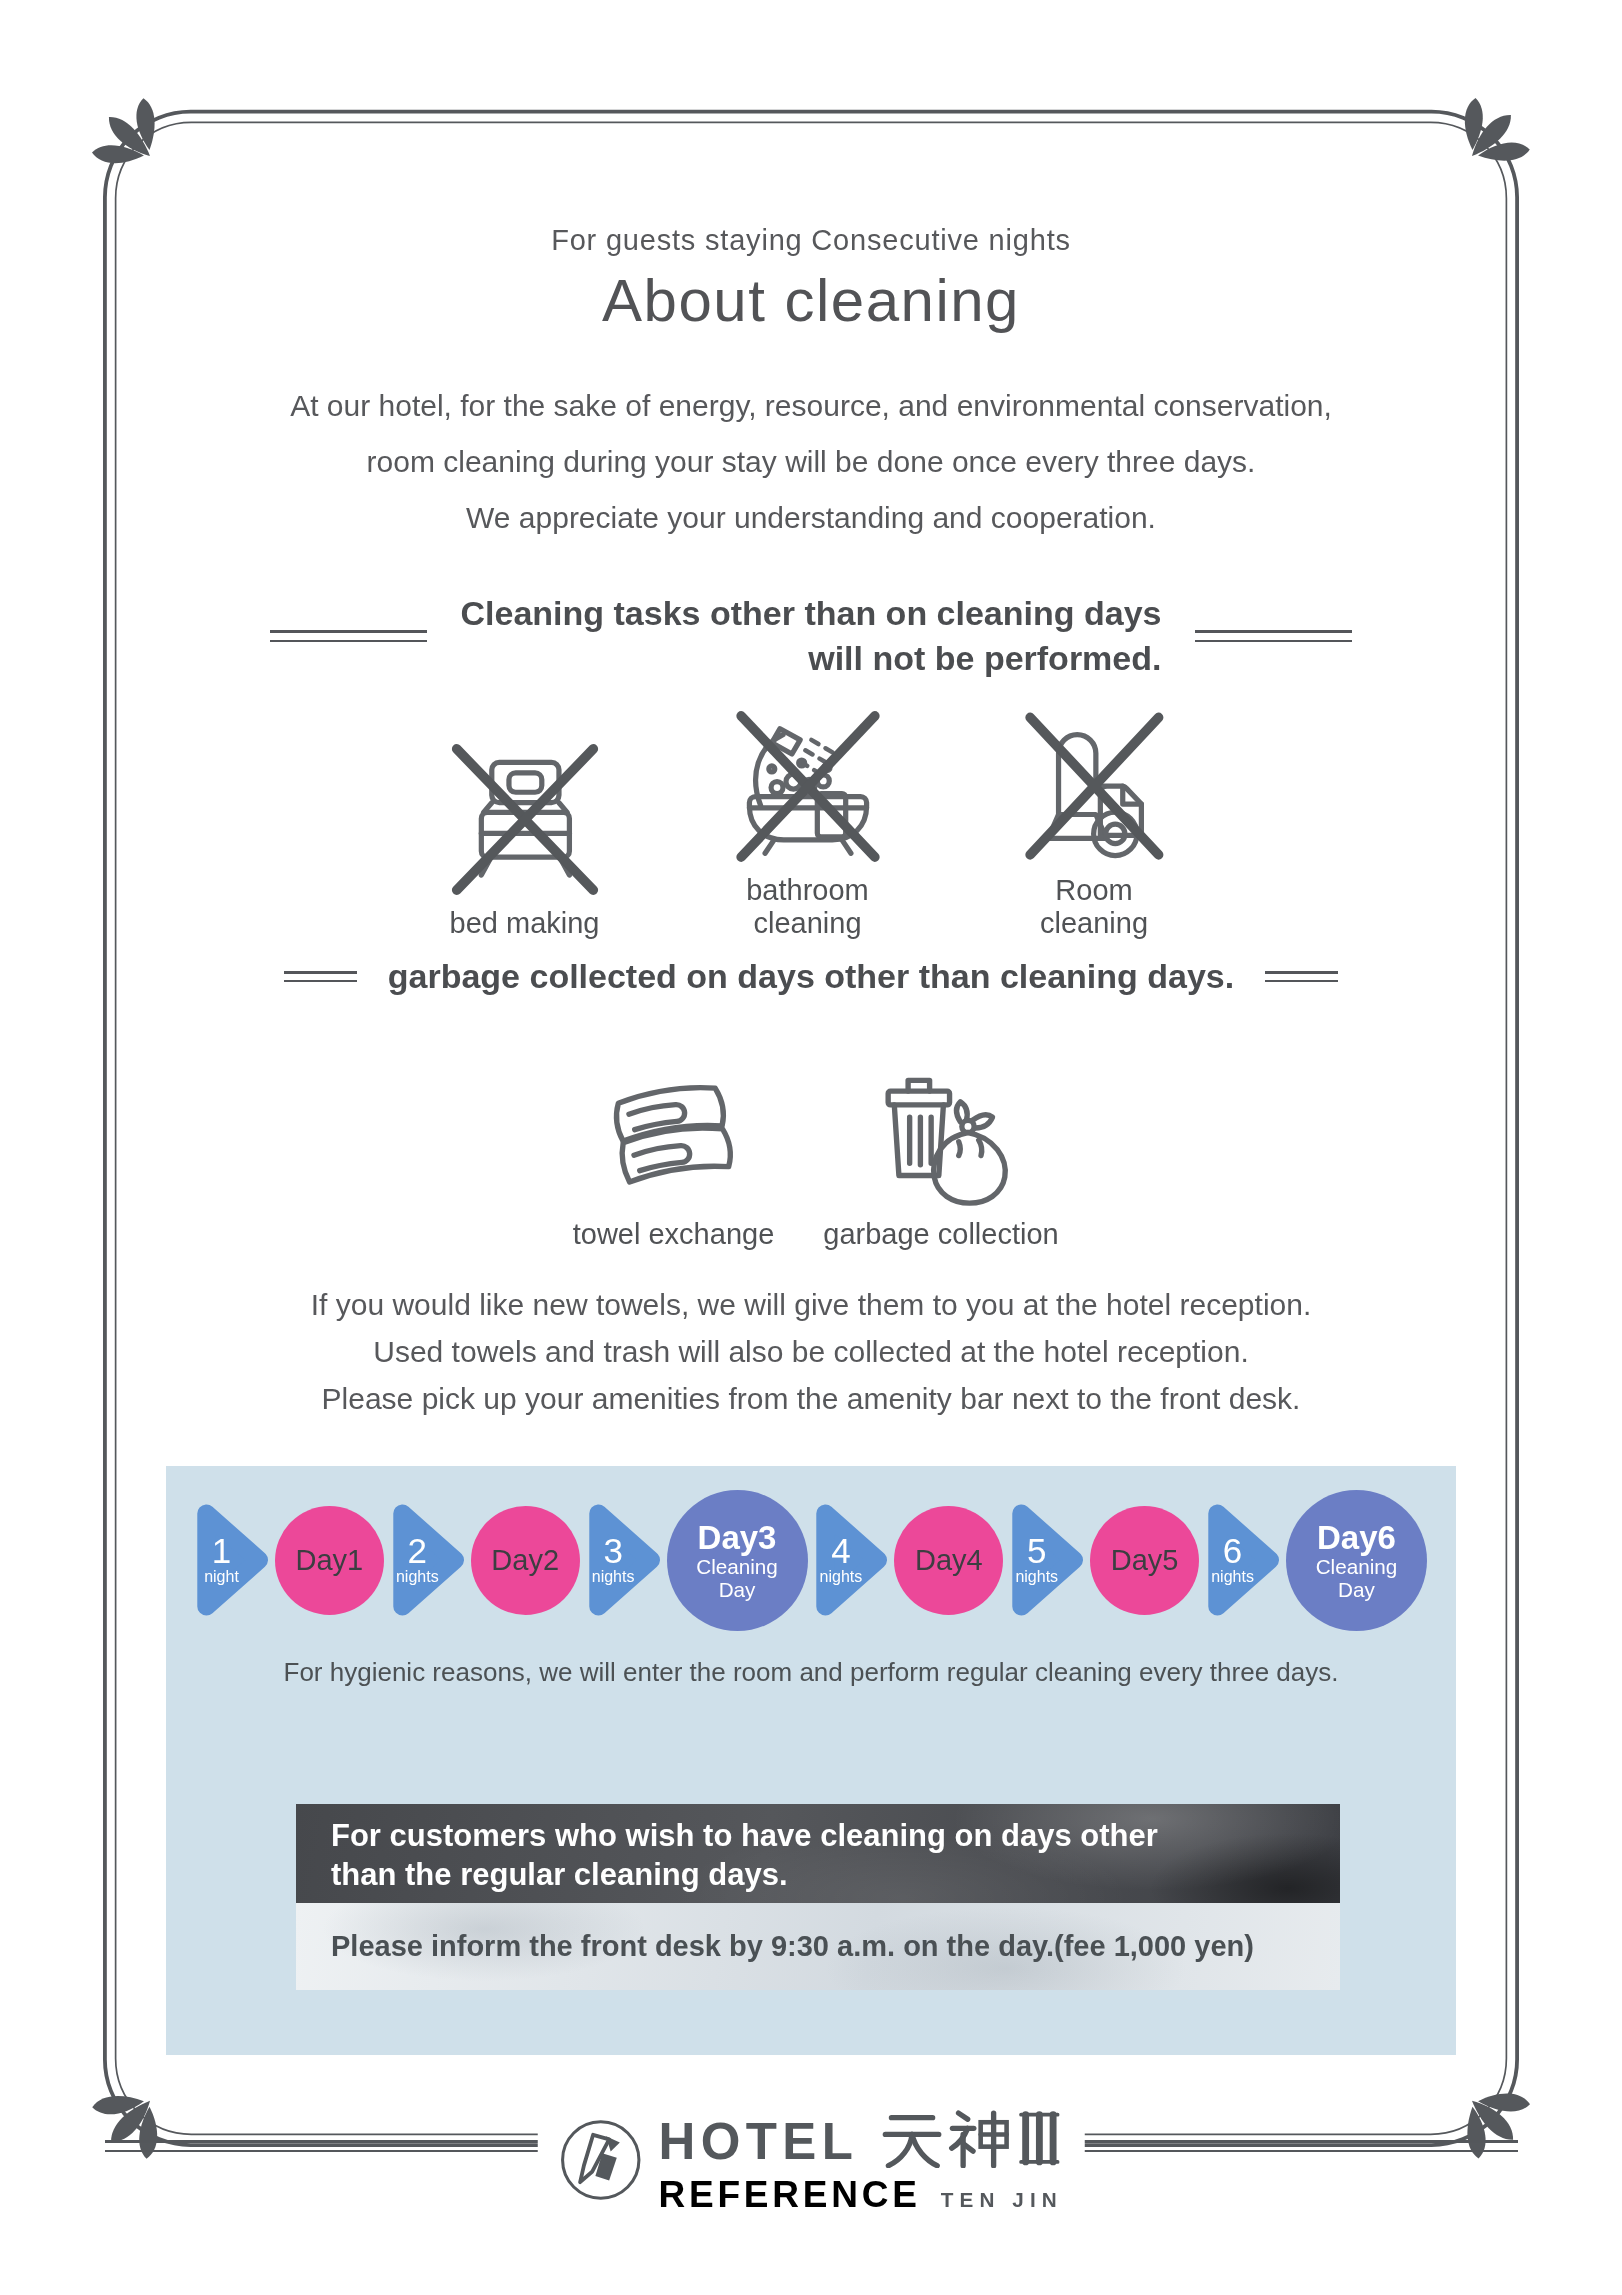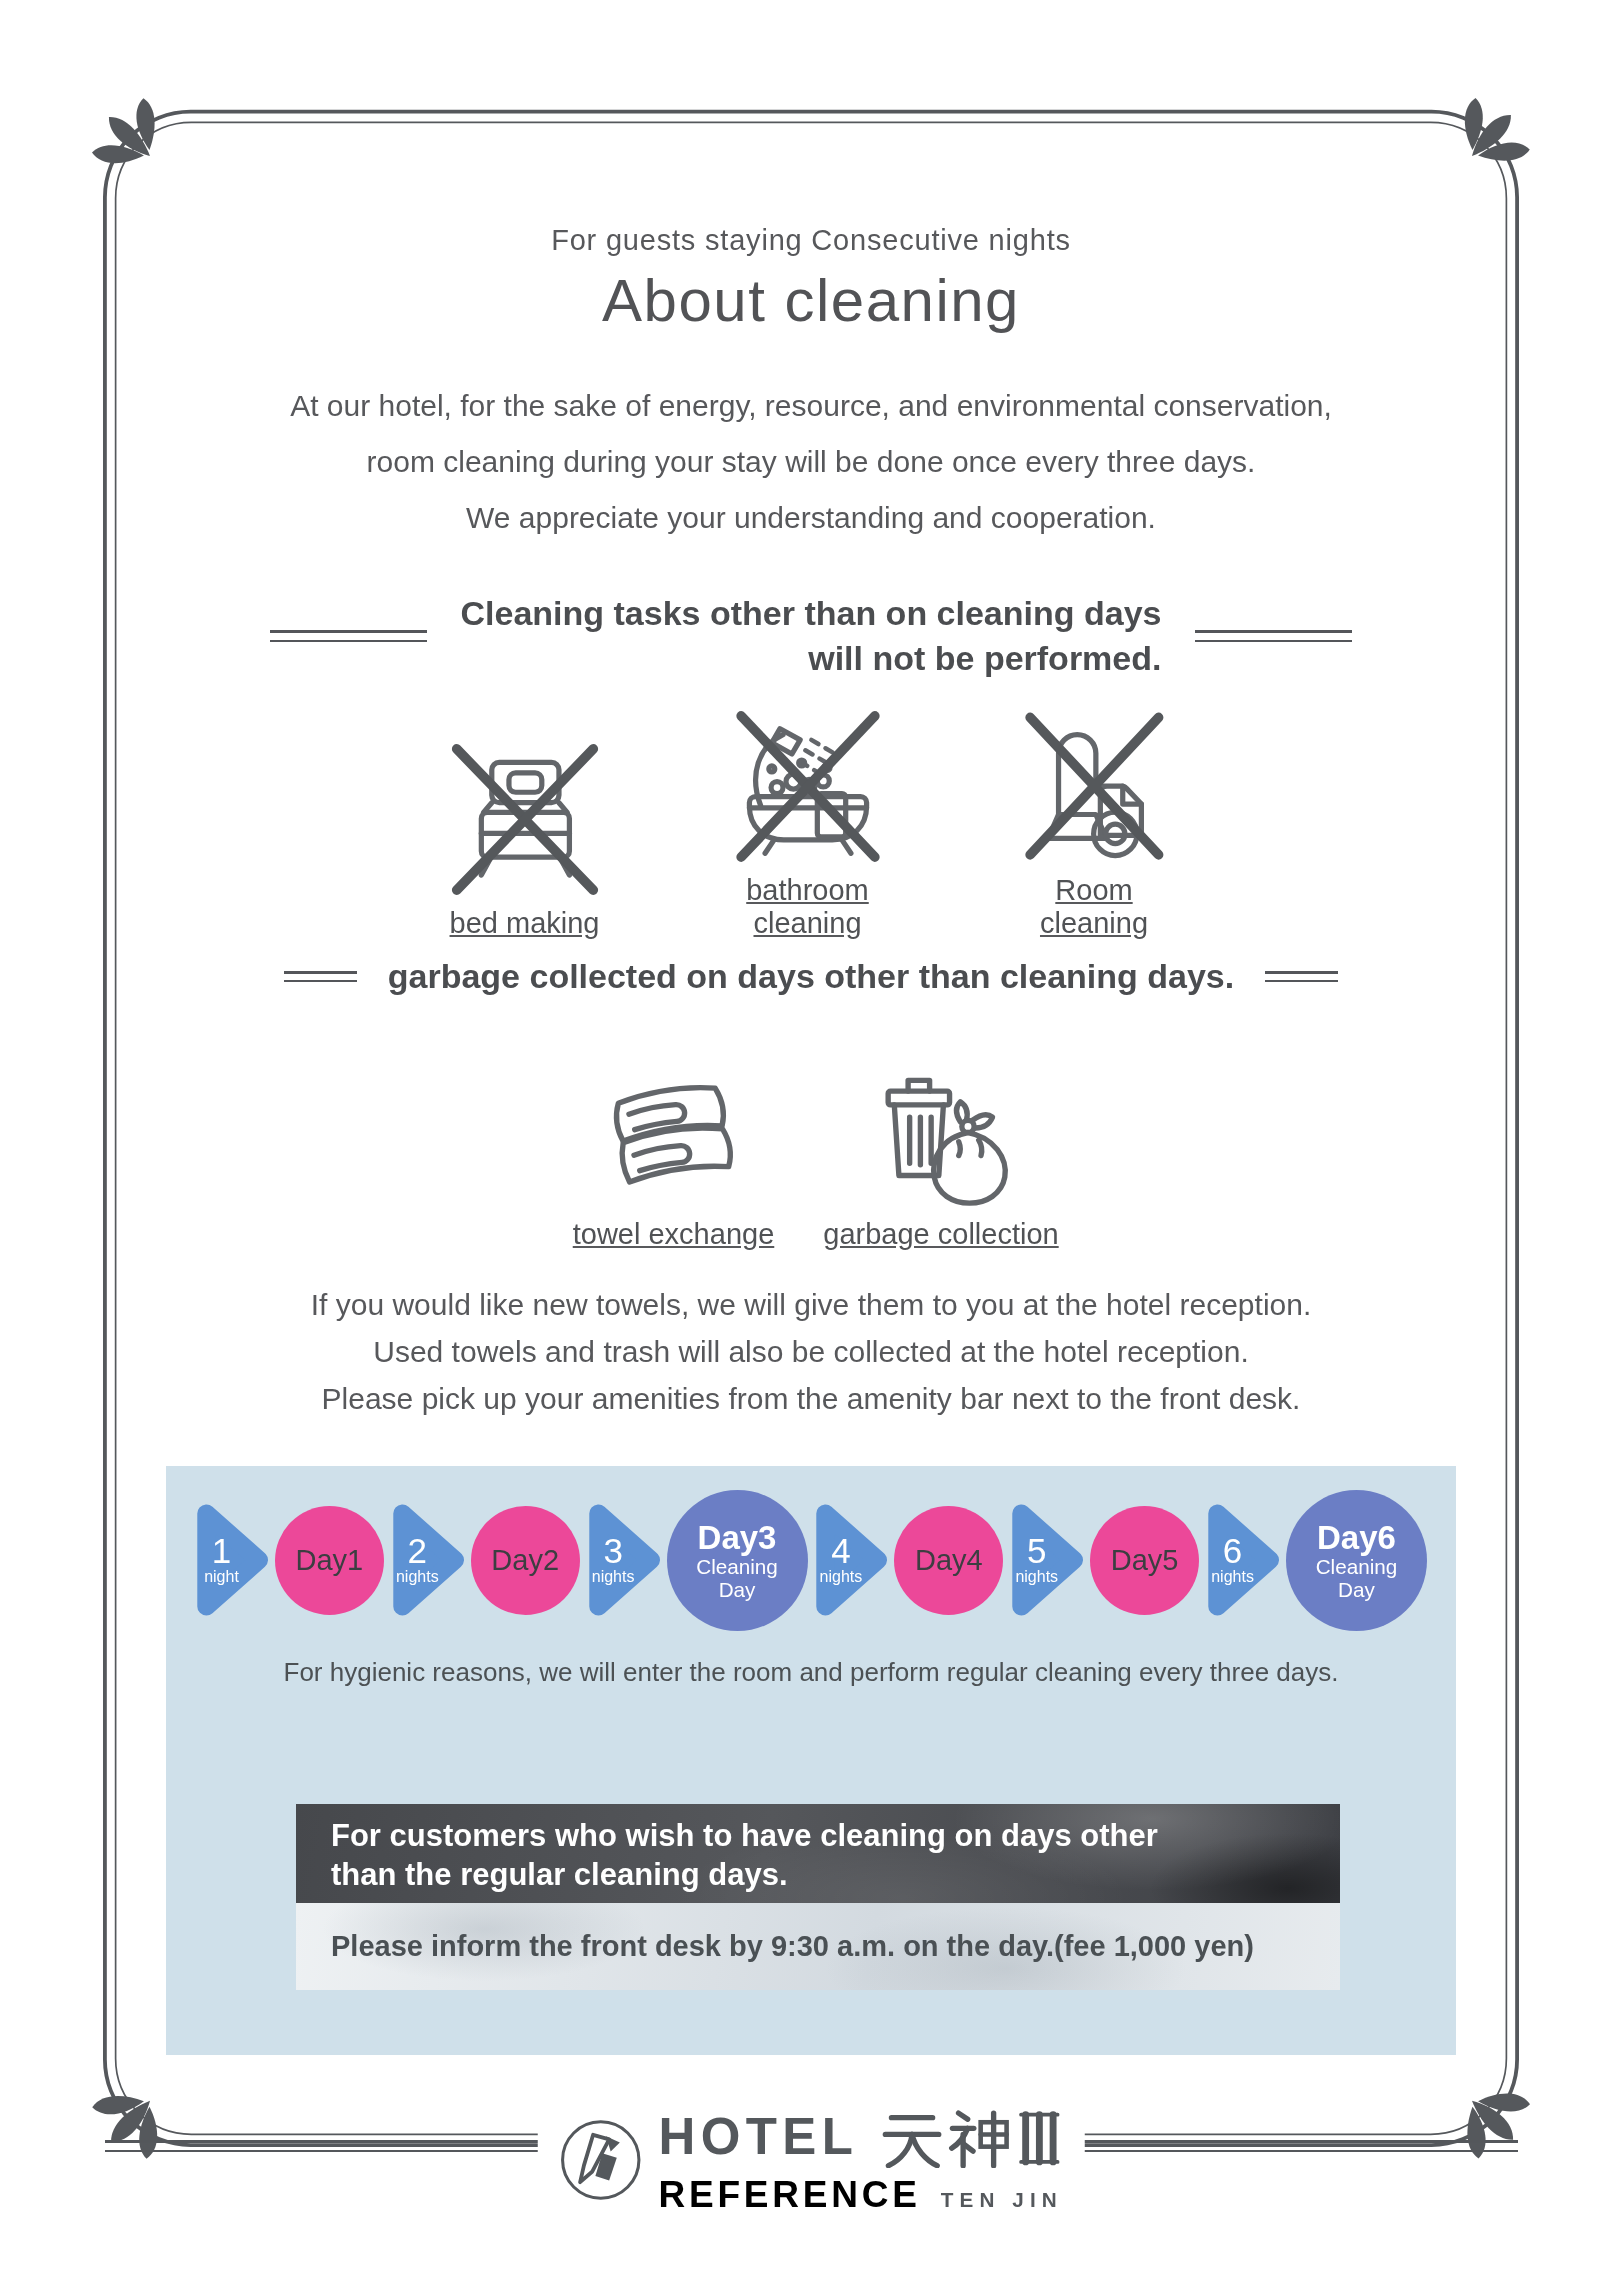--- a/index.html
+++ b/index.html
@@ -18,21 +18,21 @@
 
   
   .sec-head{display:flex;justify-content:center;align-items:center;width:100%;}
   .rule{height:6.9px;border-top:3.8px solid #54565a;border-bottom:2.3px solid #54565a;box-sizing:content-box;}
   .rule.wide{width:157px;margin:0 34px;}
   .rule.narrow{width:73px;margin:0 31px;}
   .sec-title{text-align:right;font-size:34px;line-height:45px;color:#4b4d50;font-weight:bold;}
 
   
   .icon-row{display:flex;justify-content:center;align-items:flex-end;width:100%;}
-  .icon-item{text-align:center;text-decoration:underline;}
+  .icon-item{text-align:center;}
   .icon-label{margin-top:10.7px;font-size:29px;color:#505255;}
   .icon-box svg{display:block;margin:0 auto;}
 
   
   .reception{top:1281px;font-size:30px;line-height:47px;color:#57585b;}
 
   
   .panel{top:1466px;left:166px;width:1290px;height:589px;background:#cfe0ea;}
   .panel-title{padding-top:40px;text-align:center;font-size:36px;color:#3e4448;}
   .sched{margin:23px 29px 0 29px;height:142px;display:flex;justify-content:space-between;align-items:center;}
@@ -69,21 +69,21 @@
       radial-gradient(ellipse 291px 99px at 68% 75%, rgba(130,142,152,0.24), transparent 62%),
       linear-gradient(100deg,#eef1f3 0%,#d3dae0 55%,#e7ebee 100%);}
 
   
   .fline{position:absolute;top:2140px;height:6.9px;border-top:3.8px solid #54575b;border-bottom:2.3px solid #54575b;z-index:1;}
   .fline-left{left:105px;width:458px;}
   .fline-right{left:1060px;width:458px;}
   .logo{position:absolute;top:2098px;left:50%;transform:translateX(-50%);
         background:#ffffff;display:flex;align-items:center;padding:0 21.4px;height:127px;z-index:3;}
   .logo-text{margin-left:15.3px;}
-  .logo-row1{display:flex;align-items:flex-start;gap:6px;}
+  .logo-row1{display:flex;align-items:flex-end;gap:6px;}
   .logo-hotel{font-size:51px;letter-spacing:5.4px;color:#54585c;font-weight:bold;}
   .logo-row2{display:flex;align-items:baseline;margin-top:3.1px;}
   .logo-reference{font-size:37px;letter-spacing:3.8px;color:#000000;font-weight:bold;}
   .logo-tenjin{font-size:20.7px;letter-spacing:6.1px;color:#54585c;font-weight:bold;margin-left:20px;}
   .sr{position:absolute;width:0.8px;height:0.8px;overflow:hidden;clip:rect(0 0 0 0);white-space:nowrap;}
 </style>
 </head>
 <body>
 
 <div class="page">

